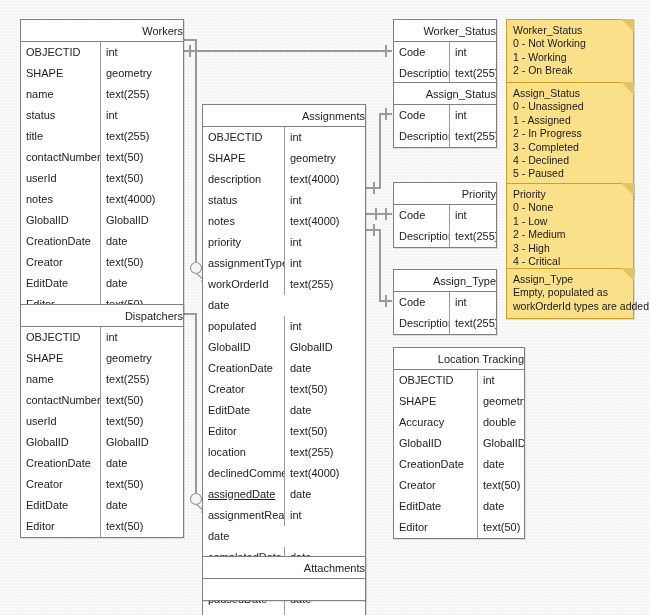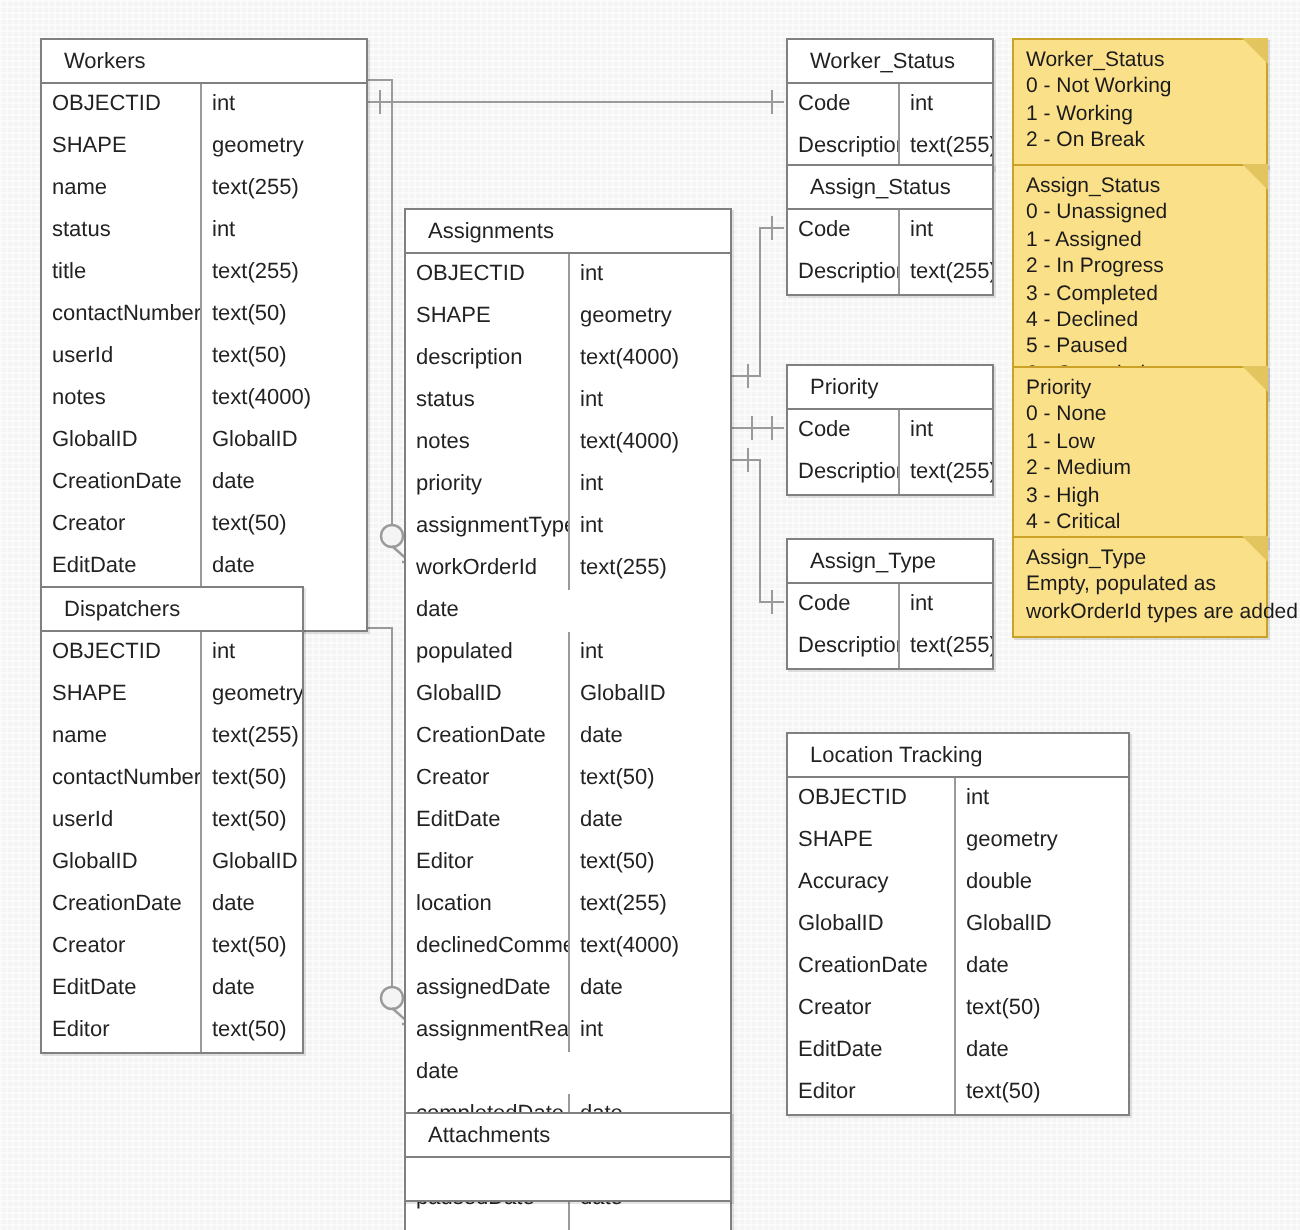--- a/index.html
+++ b/index.html
@@ -30,20 +30,21 @@
   }
   .entity-title {
     height: 22px;
     line-height: 22px;
     padding-left: 11px;
     font-size: 11px;
     color: #222;
     border-bottom: 1px solid #808080;
     background: #fff;
     white-space: nowrap;
+    text-align: right;
   }
   .rows { display: block; }
   .row {
     display: flex;
     height: 21px;
     line-height: 21px;
     font-size: 11px;
     color: #222;
   }
   .row .fname {
@@ -187,21 +188,21 @@
         <div class="row">
           <div class="fname" style="width: 80px; min-width: 80px;">EditDate</div>
           <div class="ftype">date</div>
         </div>
         <div class="row">
           <div class="fname" style="width: 80px; min-width: 80px;">Editor</div>
           <div class="ftype">text(50)</div>
         </div>
       </div>
     </div>
-    <div class="entity" style="left: 20px; top: 293px; width: 132px;">
+    <div class="entity" style="left: 20px; top: 304px; width: 164px;">
       <div class="entity-title">Dispatchers</div>
       <div class="rows">
         <div class="row">
           <div class="fname" style="width: 80px; min-width: 80px;">OBJECTID</div>
           <div class="ftype">int</div>
         </div>
         <div class="row">
           <div class="fname" style="width: 80px; min-width: 80px;">SHAPE</div>
           <div class="ftype">geometry</div>
         </div>
@@ -303,21 +304,21 @@
         </div>
         <div class="row">
           <div class="fname" style="width: 82px; min-width: 82px;">location</div>
           <div class="ftype">text(255)</div>
         </div>
         <div class="row">
           <div class="fname" style="width: 82px; min-width: 82px;">declinedComment</div>
           <div class="ftype">text(4000)</div>
         </div>
         <div class="row">
-          <div class="fname" style="width: 82px; min-width: 82px;">assignedDate</div>
+          <div class="fname" style="width: 82px; min-width: 82px; text-decoration: underline;">assignedDate</div>
           <div class="ftype">date</div>
         </div>
         <div class="row">
           <div class="fname" style="width: 82px; min-width: 82px;">assignmentRead</div>
           <div class="ftype">int</div>
         </div>
         <div class="row">
           <div class="ftype">date</div>
         </div>
         <div class="row">
@@ -383,21 +384,21 @@
         <div class="row">
           <div class="fname" style="width: 56px; min-width: 56px;">Code</div>
           <div class="ftype">int</div>
         </div>
         <div class="row">
           <div class="fname" style="width: 56px; min-width: 56px;">Description</div>
           <div class="ftype">text(255)</div>
         </div>
       </div>
     </div>
-    <div class="entity" style="left: 393px; top: 366px; width: 172px;">
+    <div class="entity" style="left: 393px; top: 347px; width: 132px;">
       <div class="entity-title">Location Tracking</div>
       <div class="rows">
         <div class="row">
           <div class="fname" style="width: 84px; min-width: 84px;">OBJECTID</div>
           <div class="ftype">int</div>
         </div>
         <div class="row">
           <div class="fname" style="width: 84px; min-width: 84px;">SHAPE</div>
           <div class="ftype">geometry</div>
         </div>

